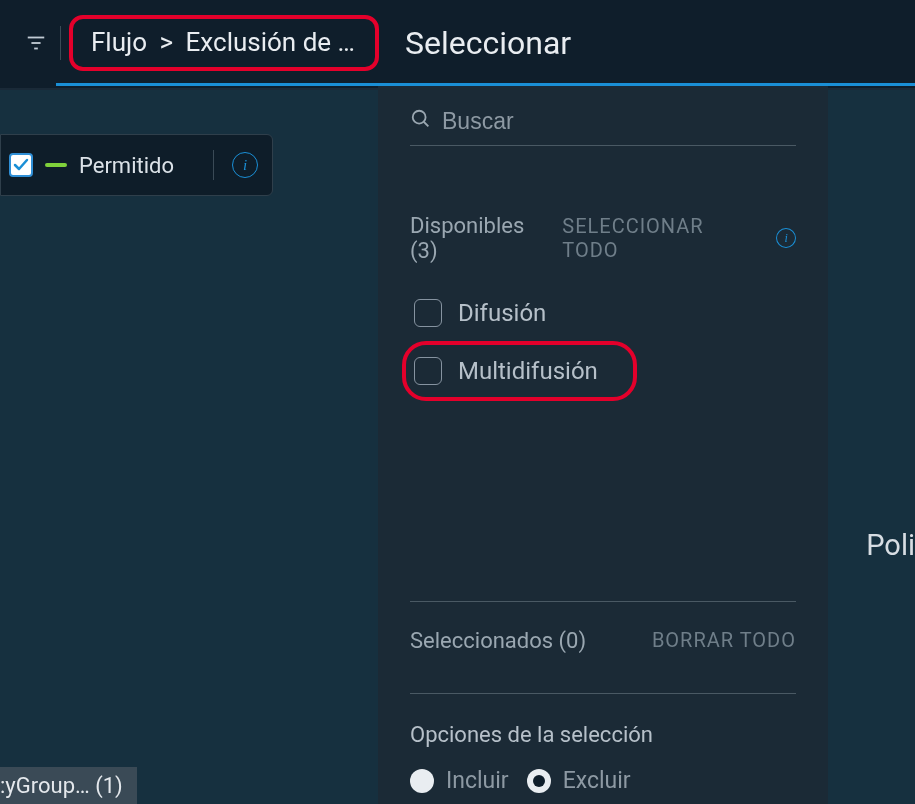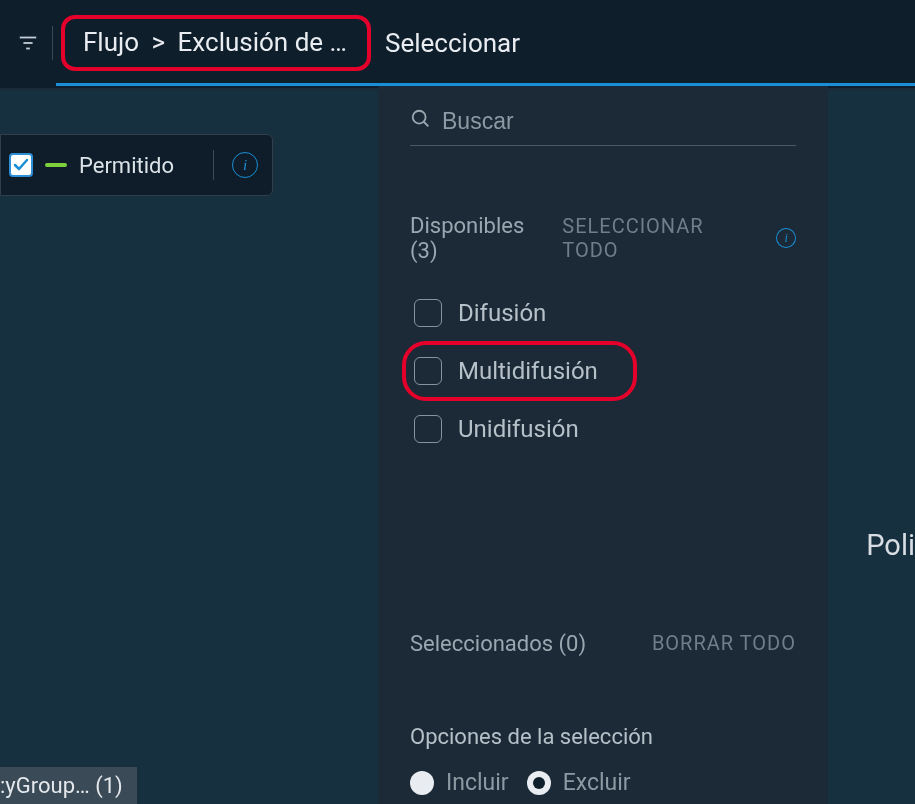--- a/index.html
+++ b/index.html
@@ -12,21 +12,21 @@
   }
 
   
   .topbar {
     position: absolute;
     top: 0; left: 0; right: 0;
     height: 88px;
     background: #0f1e2b;
     display: flex;
     align-items: center;
-    padding-left: 14px;
+    padding-left: 22px;
     border-bottom: 2px solid transparent;
   }
   .topbar-underline-left {
     position: absolute;
     left: 56px; right: 0;
     bottom: 0;
     height: 3px;
     background: #1a8fd6;
   }
   .filter-icon-wrap {
@@ -48,22 +48,22 @@
     color: #e9edf1;
     font-size: 26px;
     font-weight: 400;
     white-space: nowrap;
     overflow: hidden;
     max-width: 310px;
     text-overflow: ellipsis;
   }
   .breadcrumb-box span.sep { margin: 0 6px; }
   .topbar-title {
-    margin-left: 14px;
-    font-size: 26px;
+    margin-left: 26px;
+    font-size: 32px;
     font-weight: 400;
     color: #e9edf1;
   }
 
   
   .canvas {
     position: absolute;
     top: 90px; left: 0; right: 0; bottom: 0;
     background: #16303f;
   }
@@ -332,24 +332,20 @@
 
   <div class="options">
     <div class="opt">
       <div class="cbox"></div>
       <div class="lbl">Difusión</div>
     </div>
     <div class="opt highlight">
       <div class="cbox"></div>
       <div class="lbl">Multidifusión</div>
     </div>
-    <div class="opt">
-      <div class="cbox"></div>
-      <div class="lbl">Unidifusión</div>
-    </div>
   </div>
 
   <div class="spacer-flex"></div>
 
   <div class="hr"></div>
 
   <div class="sel-row">
     <span>Seleccionados (0)</span>
     <span class="clear">BORRAR TODO</span>
   </div>

